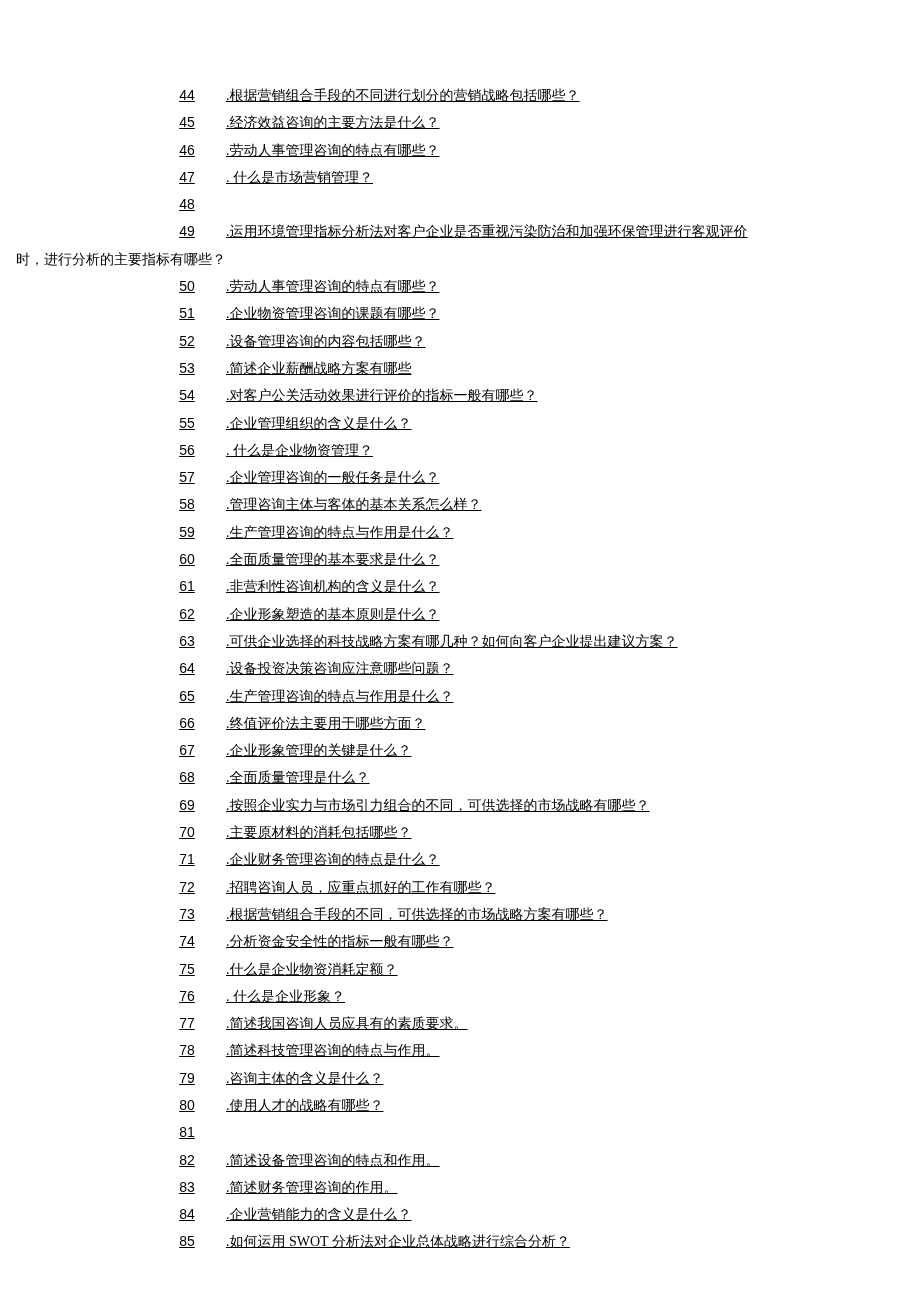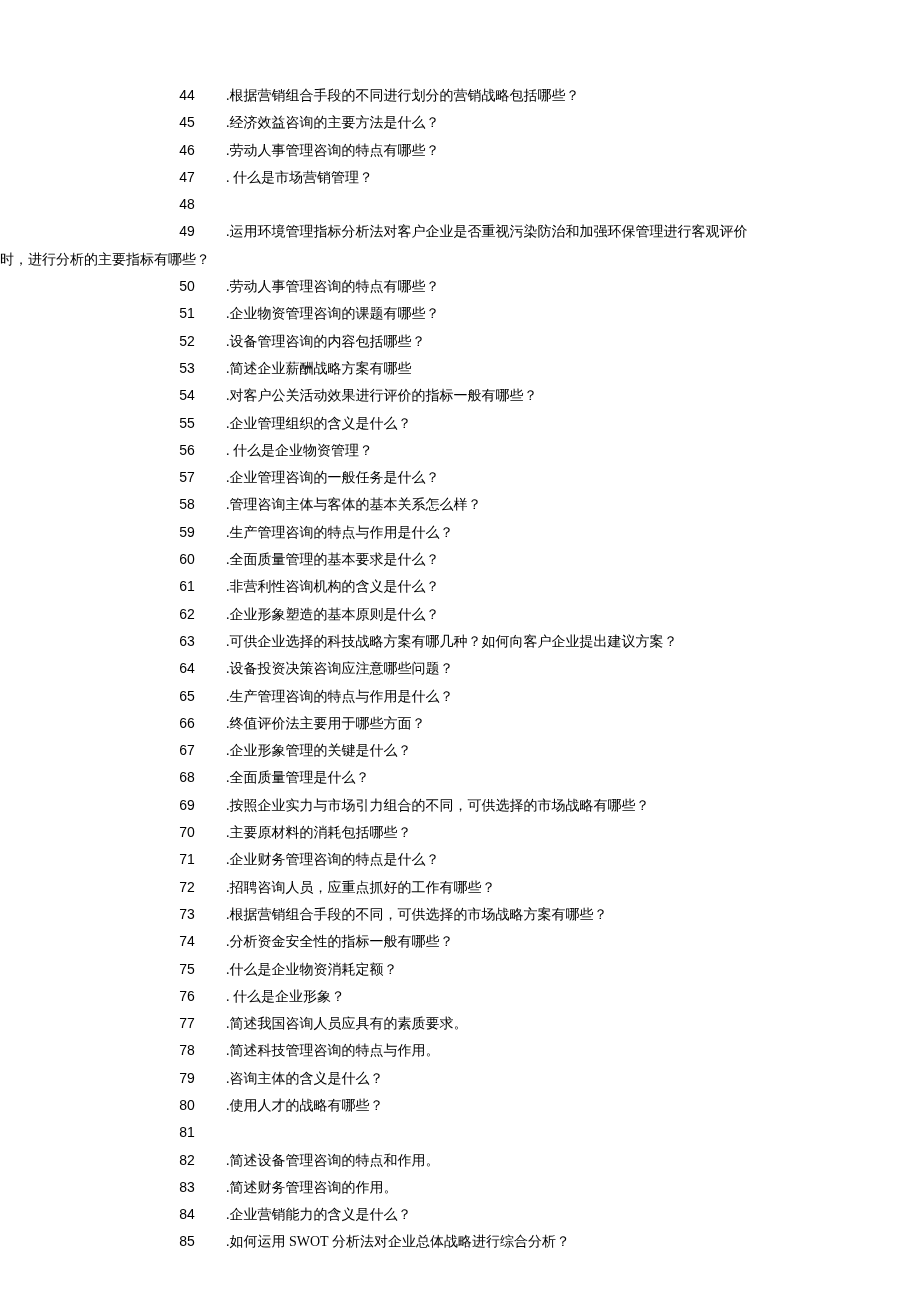--- a/index.html
+++ b/index.html
@@ -11,20 +11,21 @@
       font-size: 14px;
       color: #000000;
       line-height: 1.95;
       padding-top: 82px;
       padding-left: 148px;
       padding-right: 40px;
     }
     .item-line {
       display: flex;
       align-items: center;
+      text-decoration: underline;
     }
     .num-col {
       width: 78px;
       text-align: center;
       flex-shrink: 0;
       font-family: Arial, "Helvetica Neue", sans-serif;
     }
     .txt-col {
       flex: 1;
     }
@@ -49,21 +50,21 @@
       <span class="num-col">47</span>
       <span class="txt-col">. 什么是市场营销管理？</span>
     </div>
     <div class="item-line">
       <span class="num-col">48</span>
     </div>
     <div class="item-line">
       <span class="num-col">49</span>
       <span class="txt-col">.运用环境管理指标分析法对客户企业是否重视污染防治和加强环保管理进行客观评价</span>
     </div>
-    <div style="margin-left: -148px;"><span>时，</span><span>进行分析的主要指标有哪些？</span></div>
+    <div style="margin-left: -148px; padding-left: 16px;"><span>时，</span><span>进行分析的主要指标有哪些？</span></div>
     <div class="item-line">
       <span class="num-col">50</span>
       <span class="txt-col">.劳动人事管理咨询的特点有哪些？</span>
     </div>
     <div class="item-line">
       <span class="num-col">51</span>
       <span class="txt-col">.企业物资管理咨询的课题有哪些？</span>
     </div>
     <div class="item-line">
       <span class="num-col">52</span>

